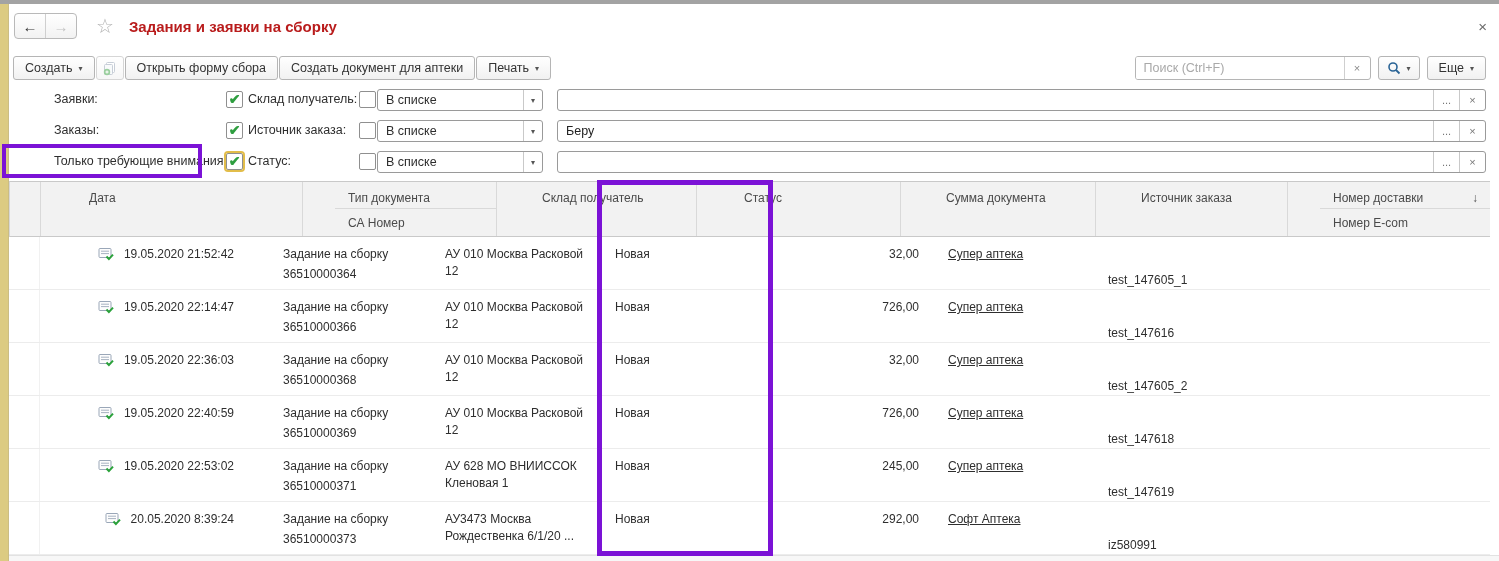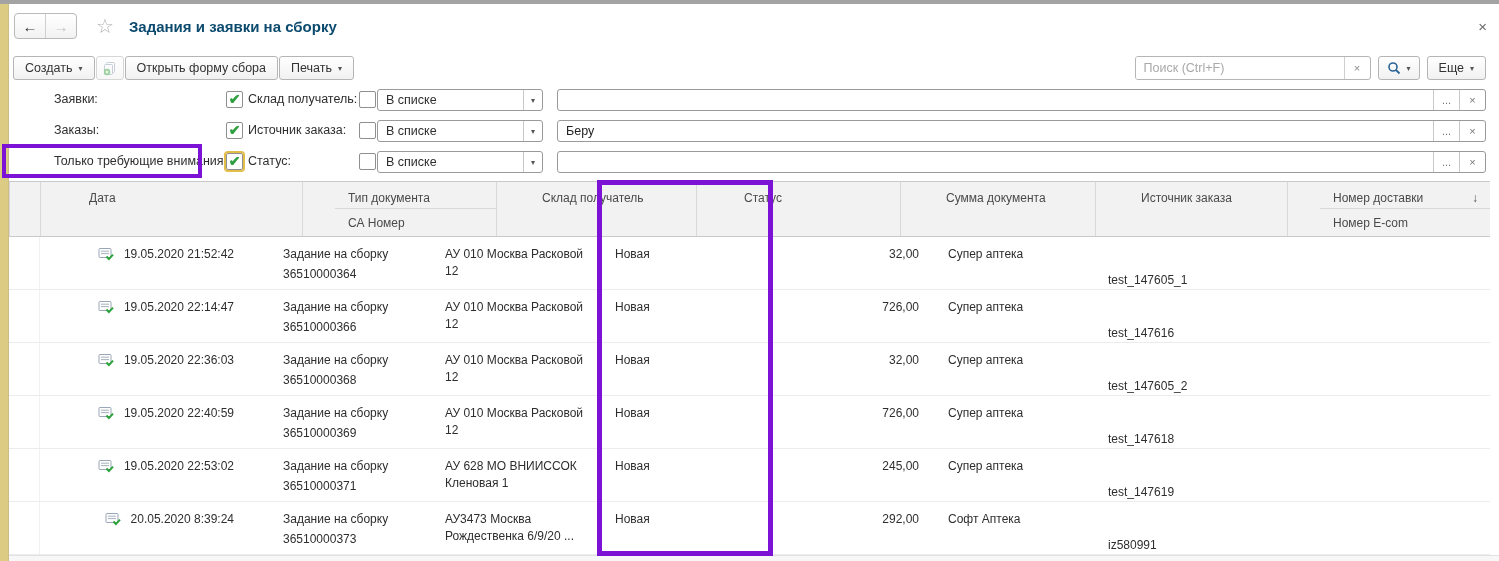--- a/index.html
+++ b/index.html
@@ -8,21 +8,21 @@
   .top-strip{position:absolute;left:0;top:0;width:100%;height:4px;background:#a3a3a3;}
   .left-strip{position:absolute;left:0;top:4px;width:8px;bottom:0;background:#dccb82;border-right:1px solid #cbbd84;}
 
   
   .titlebar{position:absolute;left:14px;top:12px;right:12px;height:28px;display:flex;align-items:center;}
   .nav-group{display:flex;height:24px;border:1px solid #b9b9b9;border-radius:4px;overflow:hidden;background:linear-gradient(#fff,#f2f2f2);}
   .nav-btn{width:30px;display:flex;align-items:center;justify-content:center;font-size:15px;cursor:pointer;}
   .nav-back{color:#333;border-right:1px solid #cfcfcf;}
   .nav-fwd{color:#c3c3c3;}
   .star{color:#b3b3b3;font-size:20px;margin:0 15px 0 19px;line-height:1;}
-  .page-title{font-size:15px;font-weight:bold;color:#0c4a6e;}
+  .page-title{font-size:15px;font-weight:bold;color:#b91c1c;}
   .close-x{margin-left:auto;color:#6b6b6b;font-size:15px;line-height:1;cursor:pointer;}
 
   
   .toolbar{position:absolute;left:13px;top:55px;right:13px;height:26px;display:flex;align-items:center;gap:1px;}
   .btn{height:24px;box-sizing:border-box;display:inline-flex;align-items:center;padding:0 11px;
        border:1px solid #b5b5b5;border-radius:3px;background:linear-gradient(#ffffff,#f1f1f1);
        font-size:12.5px;color:#333;cursor:pointer;white-space:nowrap;}
   .arr{font-size:8px;color:#555;margin-left:6px;}
   .icon-btn{width:28px;padding:0;justify-content:center;}
   .toolbar-right{margin-left:auto;display:flex;align-items:center;gap:7px;}
@@ -69,21 +69,21 @@
         font-size:12px;color:#2e2e2e;cursor:pointer;}
   .cell{box-sizing:border-box;}
   .trow .c-icon{border-right:1px solid #f1f1f1;}
   .trow .c-date{display:flex;justify-content:flex-end;align-items:flex-start;padding:10px 36px 0 0;gap:10px;}
   .doc-icon{flex:0 0 auto;margin-top:0px;line-height:0;}
   .trow .c-type{padding:10px 0 0 13px;}
   .l2{margin-top:6px;}
   .trow .c-wh{padding:9px 16px 0 13px;line-height:1.4;}
   .trow .c-status{padding:10px 0 0 15px;}
   .trow .c-sum{padding:10px 16px 0 0;text-align:right;}
-  .trow .c-source{padding:10px 0 0 13px;}
+  .trow .c-source{padding:10px 0 0 13px;text-decoration:underline;}
   .trow .c-delivery{padding:36px 0 0 13px;}
 
   .bottom-strip{position:absolute;left:9px;right:0;bottom:0;height:5px;background:#f7f7f7;border-top:1px solid #e2e2e2;}
 
   
   .annot{position:absolute;box-sizing:border-box;border:4px solid #7b12d6;pointer-events:none;z-index:20;}
   .annot-filter{left:2px;top:144px;width:200px;height:34px;}
   .annot-column{left:597px;top:180px;width:176px;height:376px;border-width:5px;}
 </style>
 </head>
@@ -117,20 +117,23 @@
         <svg width="15" height="15" viewBox="0 0 15 15">
           <rect x="4.5" y="1.5" width="8" height="10" rx="1" fill="#fff" stroke="#9aa7b8"></rect>
           <rect x="2.5" y="3.5" width="8" height="10" rx="1" fill="#f4f6f8" stroke="#9aa7b8"></rect>
           <circle cx="5" cy="11" r="3.2" fill="#49a84f"></circle>
           <path d="M3.4 11 H6.6 M5 9.4 V12.6" stroke="#fff" stroke-width="1.1"></path>
         </svg>
       </span>
     </div>
     <div class="btn">
       <span>Открыть форму сбора</span>
+    </div>
+    <div class="btn">
+      <span>Создать документ для аптеки</span>
     </div>
     <div class="btn">
       <span>Печать</span>
       <span class="arr">▾</span>
     </div>
 
     <div class="toolbar-right">
       <div class="search-wrap">
         <input class="search-input" type="text" placeholder="Поиск (Ctrl+F)" style="">
         <div class="search-clear">
@@ -399,21 +402,21 @@
           <line x1="3" y1="6.6" x2="11" y2="6.6" stroke="#a7b2c1" stroke-width="1"></line>
           <path d="M8.5 9.5 l 2.4 2.6 L 15 7.6" fill="none" stroke="#2aa23a" stroke-width="2"></path>
         </svg>
       </span>
       <span>20.05.2020 8:39:24</span>
     </div>
     <div class="cell c-type">
       <div>Задание на сборку</div>
       <div class="l2">36510000373</div>
     </div>
-    <div class="cell c-wh">АУ3473 Москва Рождественка 6/9/20 ...</div>
+    <div class="cell c-wh">АУ3473 Москва Рождественка 6/1/20 ...</div>
     <div class="cell c-status">Новая</div>
     <div class="cell c-sum">292,00</div>
     <div class="cell c-source">Софт Аптека</div>
     <div class="cell c-delivery">
       <div>iz580991</div>
     </div>
   </div>
 </div>
   </div>
 

